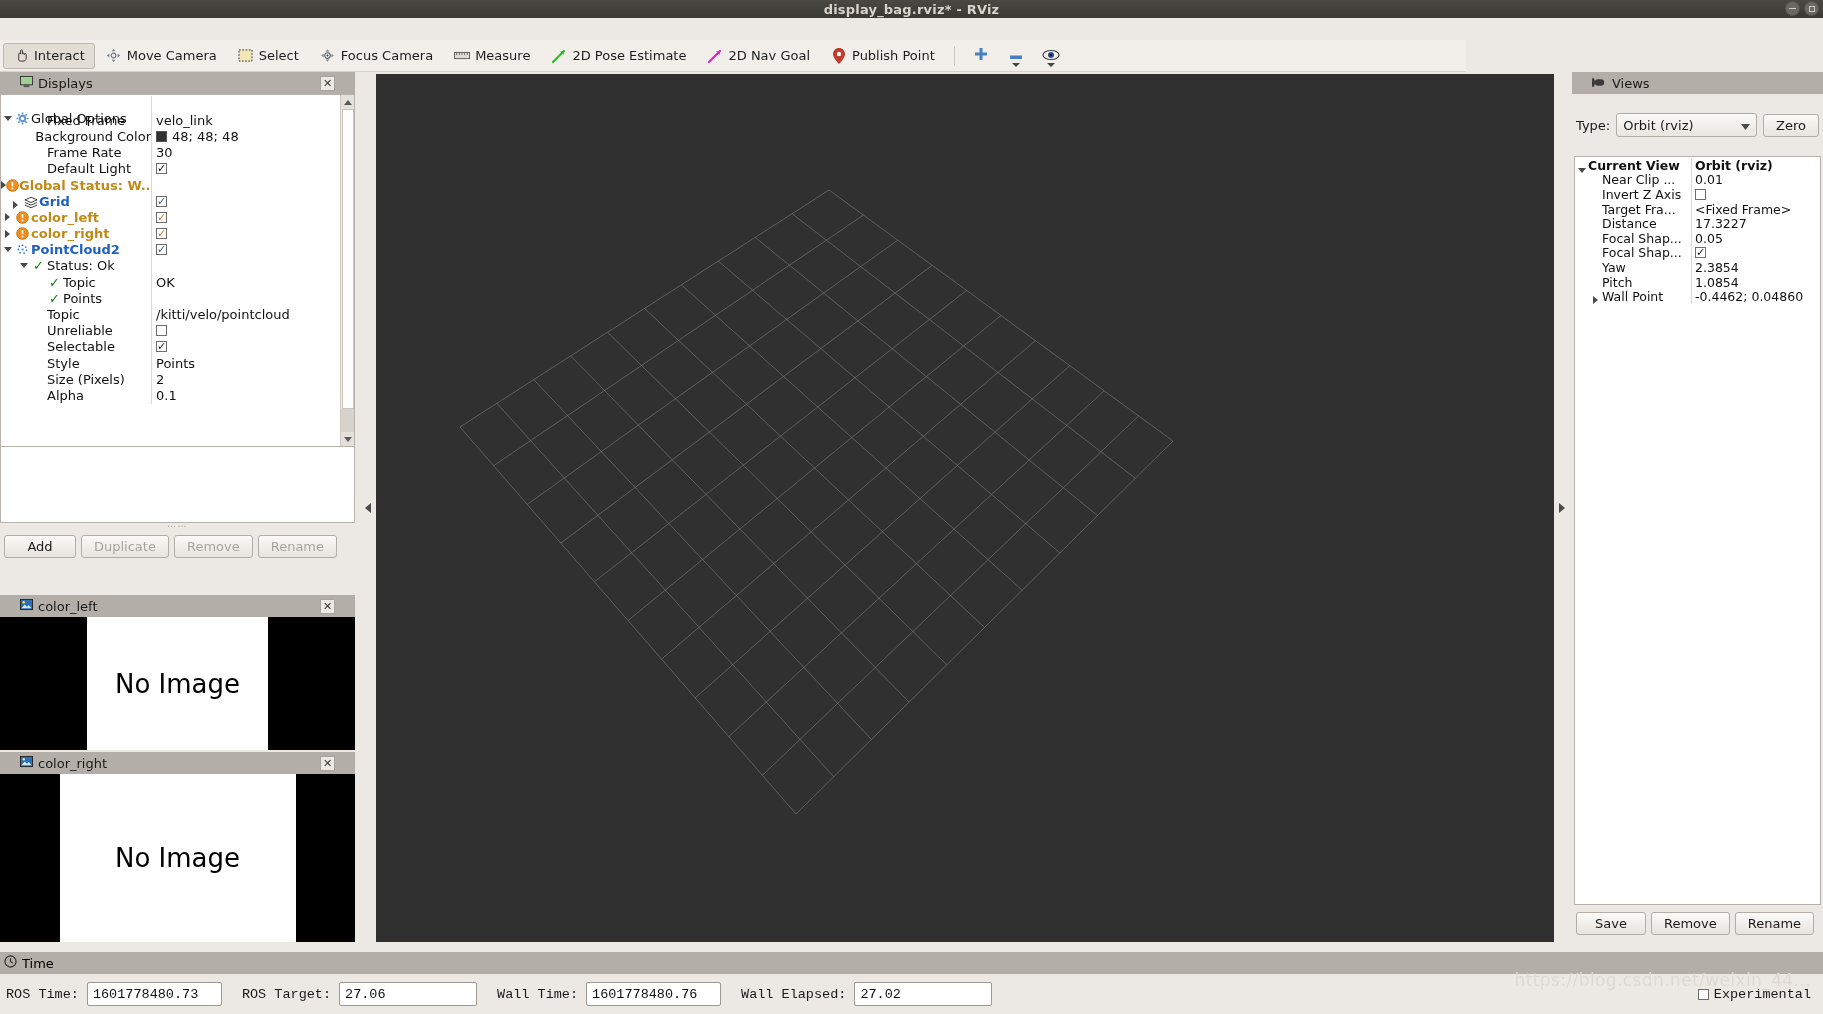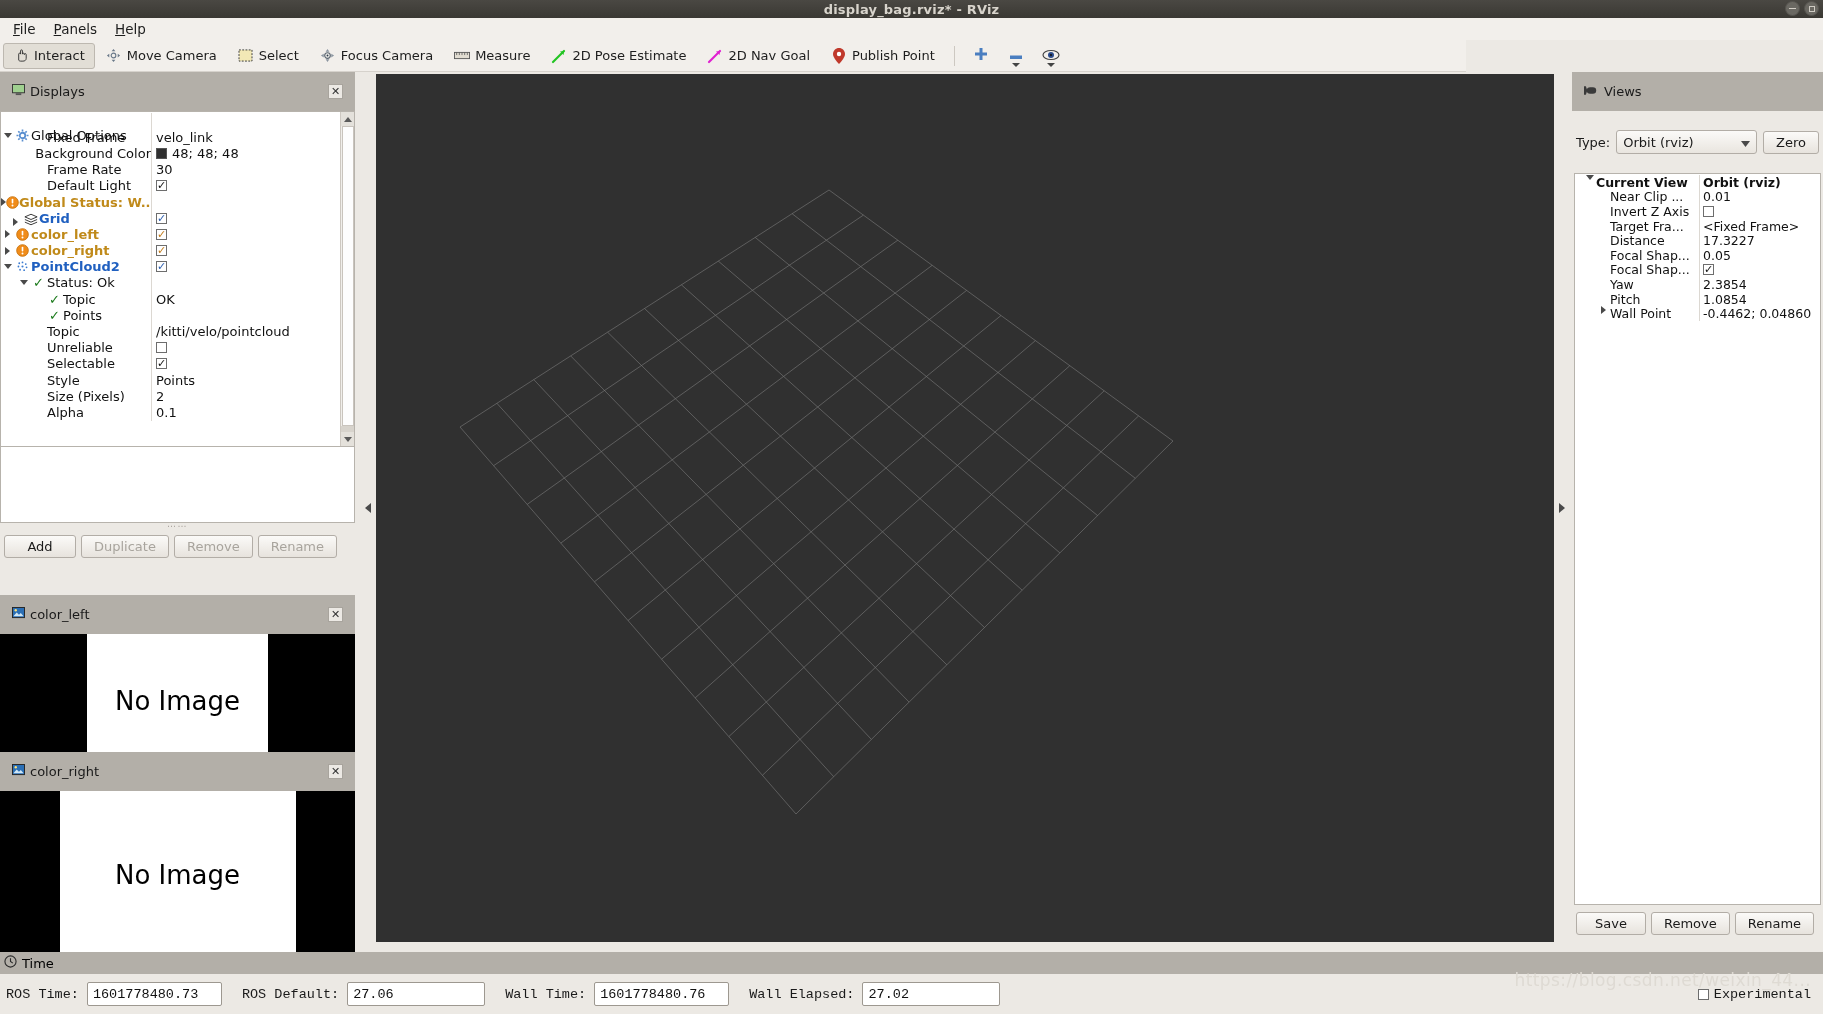--- a/index.html
+++ b/index.html
@@ -56,22 +56,22 @@
   .tool .ic { width: 16px; height: 16px; display: flex; align-items: center; justify-content: center; }
   .tb-sep { width: 1px; height: 20px; background: #cdc8c1; margin: 0 8px; }
   .caret-small {
     width: 0; height: 0; border-left: 4px solid transparent; border-right: 4px solid transparent;
     border-top: 4px solid #444; position: absolute; bottom: 2px; left: 50%; margin-left: -4px;
   }
   .tool-icononly { position: relative; width: 34px; height: 26px; display: flex; align-items: center; justify-content: center; }
 
   
   .panel-header {
-    height: 39px; background: #b3afa8; display: flex; align-items: center;
-    padding: 0 12px; gap: 5px; font-size: 13px; color: #1a1a1a;
+    height: 22px; background: #b3afa8; display: flex; align-items: center;
+    padding: 0 20px; gap: 5px; font-size: 13px; color: #1a1a1a;
   }
   .panel-header .pclose {
     margin-left: auto; width: 15px; height: 15px; background: #ece9e4;
     border: 1px solid #a8a49d; display: flex; align-items: center; justify-content: center;
     font-size: 11px; color: #333; line-height: 1;
   }
 
   
   #displays-panel {
     position: absolute; left: 0; top: 72px; width: 355px; height: 490px;
@@ -142,21 +142,21 @@
   .type-row { display: flex; align-items: center; gap: 6px; padding: 19px 4px; }
   .type-label { font-size: 13px; color: #1a1a1a; }
   .combo {
     flex: 1; height: 24px; background: linear-gradient(to bottom,#fbfaf8,#e9e5df);
     border: 1px solid #b2ada6; border-radius: 3px; display: flex; align-items: center;
     padding: 0 6px; font-size: 13px; color: #1a1a1a; position: relative;
   }
   .combo .cv { flex: 1; }
   .views-tree { flex: 1; background: #fff; border: 1px solid #b7b3ac; margin: 0 2px; overflow: hidden; }
   .vrow { display: flex; height: 14.6px; align-items: center; font-size: 12.5px; color: #111; }
-  .vcol-name { width: 116px; display: flex; align-items: flex-start; overflow: hidden; white-space: nowrap; margin-left: 8px; }
+  .vcol-name { width: 116px; display: flex; align-items: flex-end; overflow: hidden; white-space: nowrap; }
   .vcol-val { flex: 1; padding-left: 3px; border-left: 1px solid #dcd8d2; height: 100%; display: flex; align-items: center; overflow: hidden; white-space: nowrap; }
   .vb { font-weight: bold; }
 
   
   #time-panel { position: absolute; left: 0; top: 952px; width: 1823px; height: 52px; background: #ece9e4; }
   .time-header { height: 22px; background: #b3afa8; display: flex; align-items: center; gap: 5px; padding: 0 4px; font-size: 13px; }
   .time-row { display: flex; align-items: center; height: 40px; padding: 0 6px; gap: 8px; font-family: Liberation Mono, monospace; }
   .tf-label { font-size: 13.5px; color: #1a1a1a; white-space: nowrap; }
   .tf-input {
     height: 24px; background: #fff; border: 1px solid #9d9890; border-radius: 2px;
@@ -180,25 +180,20 @@
     <div class="wctrls">
       <div class="wbtn">
           <span class="bar"></span>
         </div>
       <div class="wbtn">
           <span class="sq"></span>
         </div>
     </div>
   </div>
 
-  <div class="menubar">
-    <div class="menu-item"><u>F</u>ile</div>
-    <div class="menu-item"><u>P</u>anels</div>
-    <div class="menu-item"><u>H</u>elp</div>
-  </div>
 
   <div class="toolbar">
     <div class="tool active">
       <span class="ic">
         <svg width="15" height="15" viewBox="0 0 16 16">
             <path d="M5 13V6.5a1 1 0 0 1 2 0V3a1 1 0 0 1 2 0v3.5a1 1 0 0 1 2 0V7a1 1 0 0 1 2 0v4c0 2-1.5 3-3.5 3H7c-1 0-2-.8-2-1z" fill="none" stroke="#333" stroke-width="1"></path>
           </svg>
       </span>
       <span>Interact</span>
     </div>
@@ -784,21 +779,21 @@
         <svg width="13" height="13" viewBox="0 0 14 14">
             <circle cx="7" cy="7" r="6" fill="none" stroke="#2a2a2a" stroke-width="1.2"></circle>
             <path d="M7 3.5V7l2.5 1.8" stroke="#2a2a2a" stroke-width="1.2" fill="none"></path>
           </svg>
       </span>
       <span>Time</span>
     </div>
     <div class="time-row">
       <span class="tf-label">ROS Time:</span>
       <div class="tf-input w-long">1601778480.73</div>
-      <span class="tf-label" style="margin-left:12px;">ROS Default:</span>
+      <span class="tf-label" style="margin-left:12px;">ROS Target:</span>
       <div class="tf-input w-short">27.06</div>
       <span class="tf-label" style="margin-left:12px;">Wall Time:</span>
       <div class="tf-input w-long">1601778480.76</div>
       <span class="tf-label" style="margin-left:12px;">Wall Elapsed:</span>
       <div class="tf-input w-short">27.02</div>
       <div class="exp-box">
         <span class="chk"></span>
         <span class="tf-label">Experimental</span>
       </div>
     </div>

